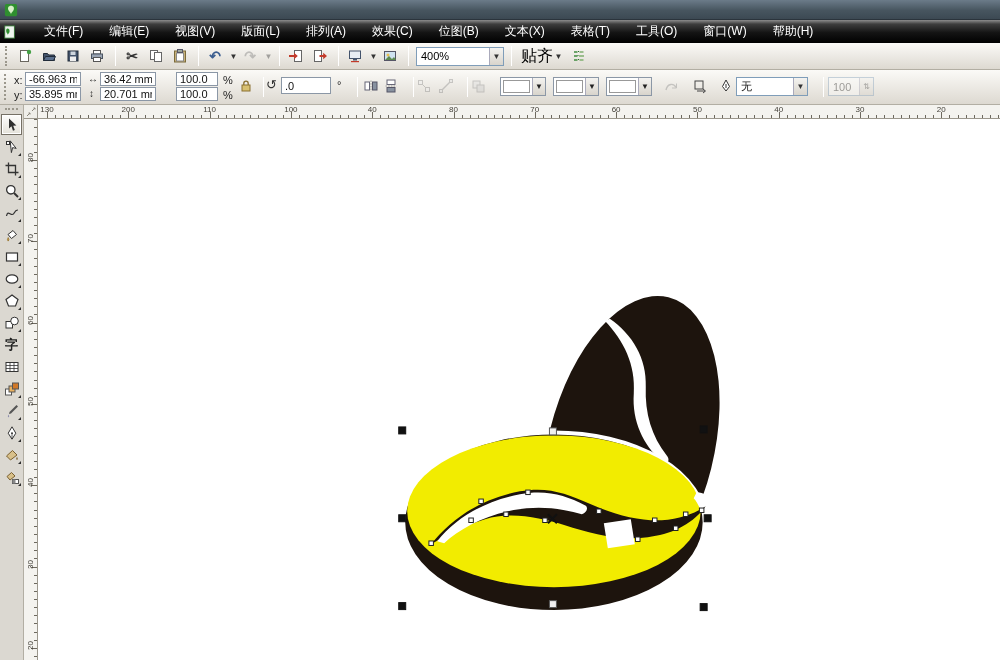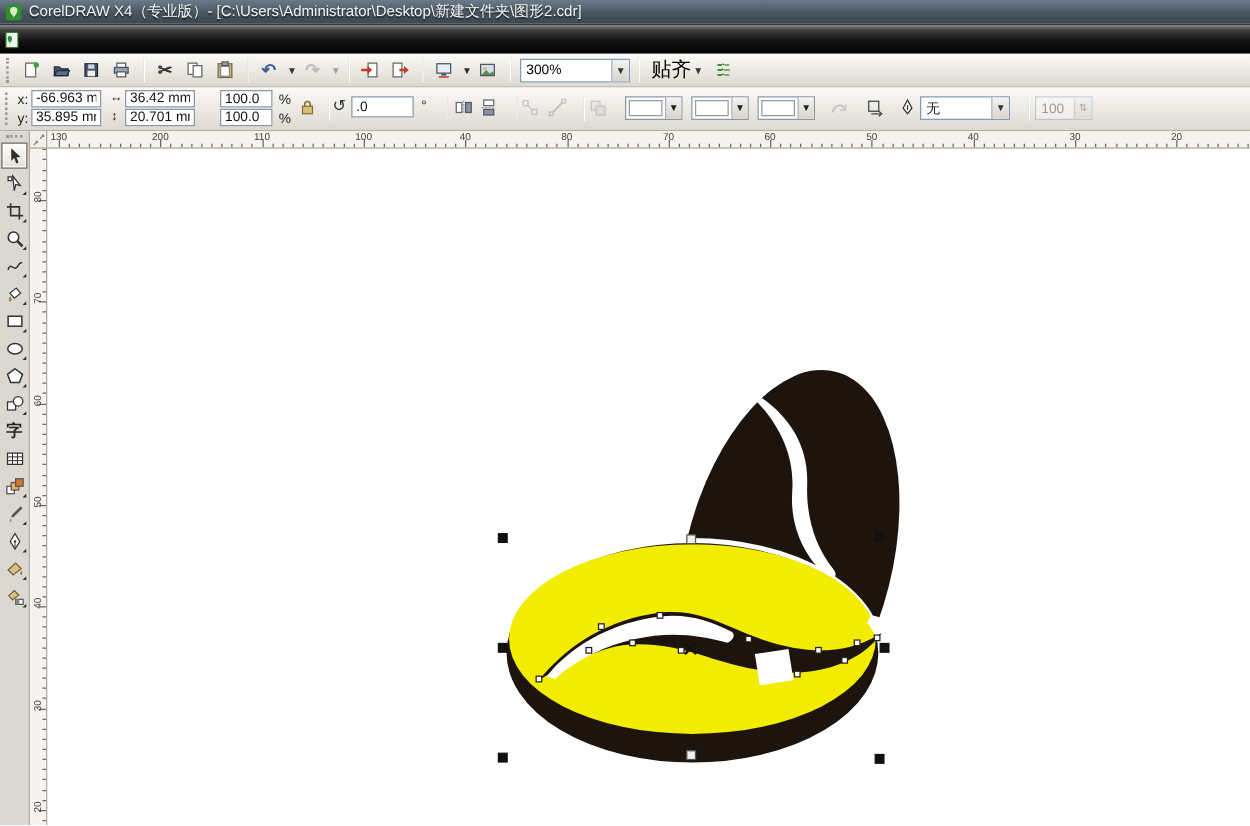--- a/index.html
+++ b/index.html
@@ -84,30 +84,43 @@
 </head>
 <body>
 
 <div class="titlebar">
   <span class="app-icon">
     <svg viewBox="0 0 16 16">
         <rect x="1" y="1" width="14" height="14" rx="2" fill="#2f8f2f"></rect>
         <path d="M8 3 C11 3 12 5.5 11 8 C10 10.5 8 11 8 13 C8 11 6 10.5 5 8 C4 5.5 5 3 8 3 Z" fill="#d8f0c8"></path>
       </svg>
   </span>
-  <span>CorelDRAW X4（专业版）- [C:\Users\Administrator\Desktop\新建文件夹\图形2.cdr]</span>
 </div>
 
 <div class="menubar">
   <span class="app-icon">
     <svg viewBox="0 0 16 16">
         <rect x="2" y="1" width="11" height="14" fill="#eef4ee" stroke="#2f6f2f"></rect>
         <path d="M5 4 C7 4 8 6 7.4 8 C6.9 9.6 5.6 10 5.6 11.4 C5.6 10 4.3 9.6 3.8 8 C3.2 6 4 4 5 4 Z" fill="#2f8f2f"></path>
       </svg>
   </span>
+  <div id="menu-items" style="display:flex">
+      <div class="menu-item">文件(F)</div>
+      <div class="menu-item">编辑(E)</div>
+      <div class="menu-item">视图(V)</div>
+      <div class="menu-item">版面(L)</div>
+      <div class="menu-item">排列(A)</div>
+      <div class="menu-item">效果(C)</div>
+      <div class="menu-item">位图(B)</div>
+      <div class="menu-item">文本(X)</div>
+      <div class="menu-item">表格(T)</div>
+      <div class="menu-item">工具(O)</div>
+      <div class="menu-item">窗口(W)</div>
+      <div class="menu-item">帮助(H)</div>
+    </div>
 </div>
 
 <div class="toolbar">
   <div class="grip"></div>
   <div id="toolbar-buttons" style="display:flex;align-items:center">
       <div class="tb-btn">
         <svg viewBox="0 0 16 16">
           <rect x="3.5" y="2.5" width="8" height="11" fill="#fff" stroke="#6a675f"></rect>
           <circle cx="12" cy="4" r="2.2" fill="#44a044"></circle>
         </svg>
@@ -177,21 +190,21 @@
       <div class="tb-btn">
         <svg viewBox="0 0 16 16">
           <rect x="2.5" y="3.5" width="11" height="9" fill="#cfe2f0" stroke="#556"></rect>
           <circle cx="6" cy="7" r="1.5" fill="#e8c050"></circle>
           <path d="M3 12 l4-4 3 3 2-2 2 3 Z" fill="#5e8a50"></path>
         </svg>
       </div>
       <div class="tb-sep"></div>
     </div>
   <div class="combo zoom-combo">
-    <span class="val">300%</span>
+    <span class="val">400%</span>
     <span class="btn">▼</span>
   </div>
   <div class="tb-sep"></div>
   <div class="snap">
     <span>贴齐</span>
     <span class="dd-arrow">▼</span>
   </div>
   <div class="tb-btn">
     <svg viewBox="0 0 16 16">
         <path d="M3 4 h3.5 M3 8 h3.5 M3 12 h3.5" stroke="#3f8a3f" stroke-width="1.5"></path>

